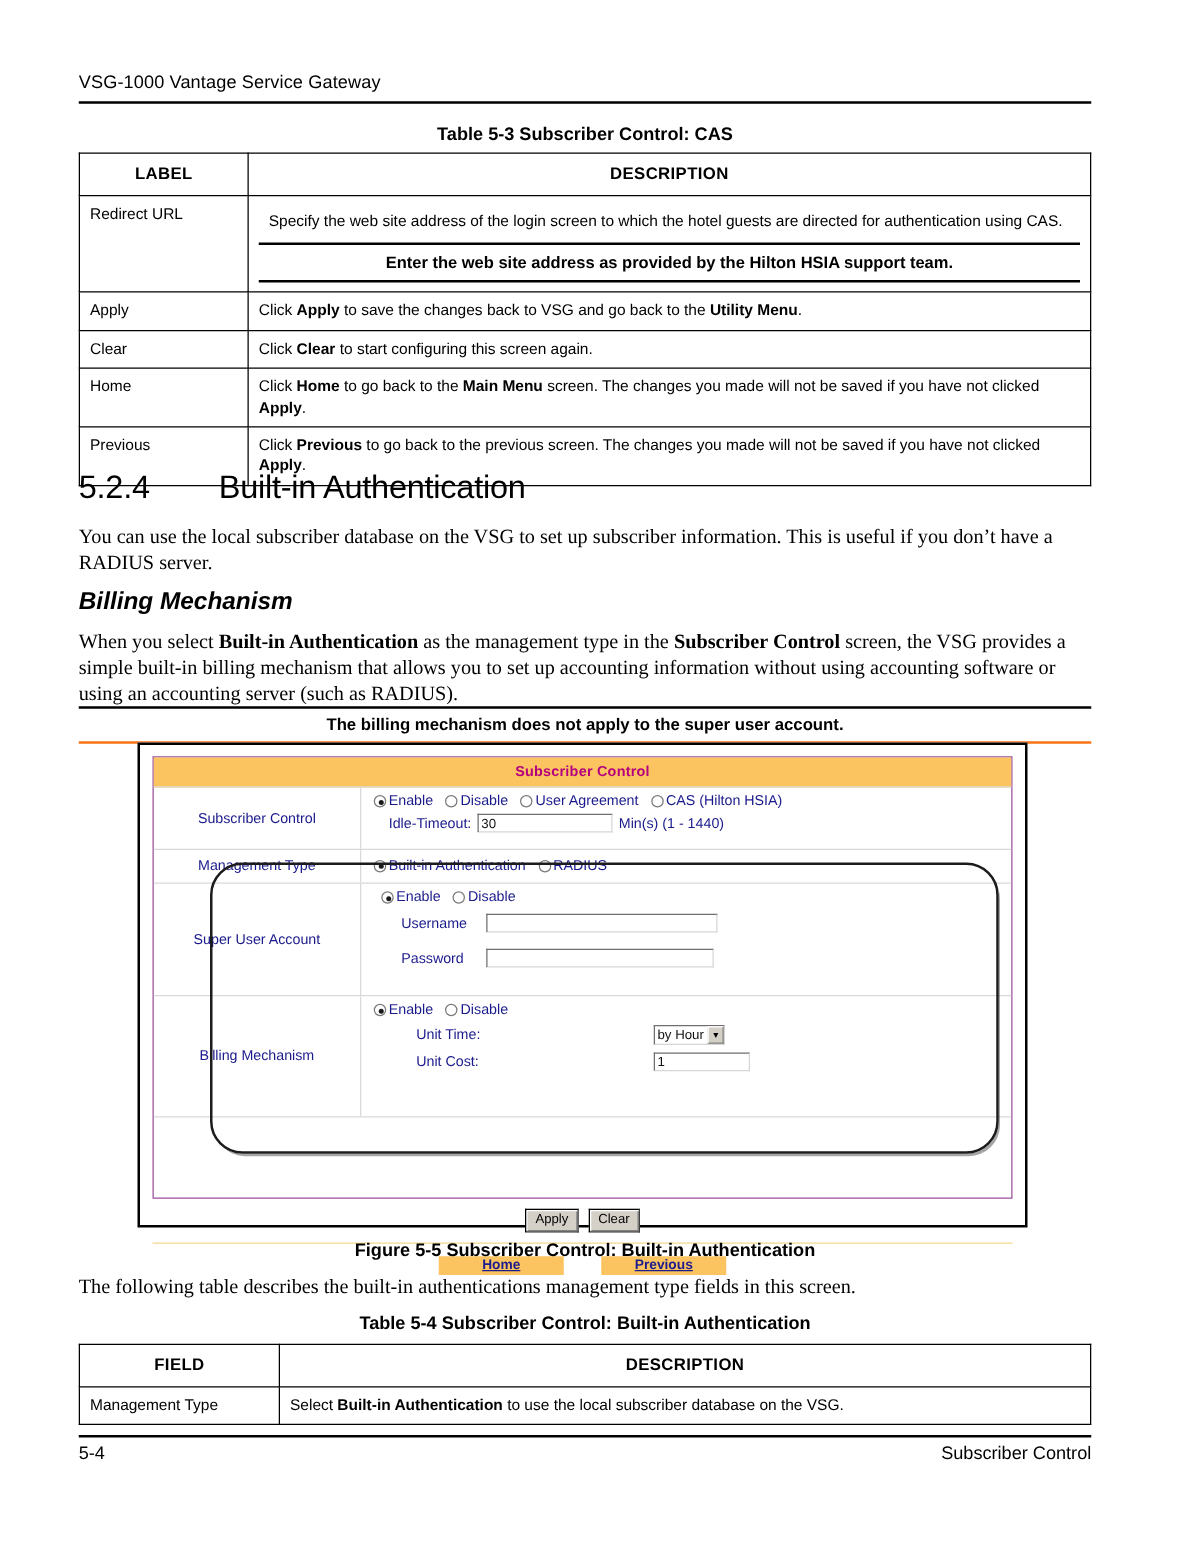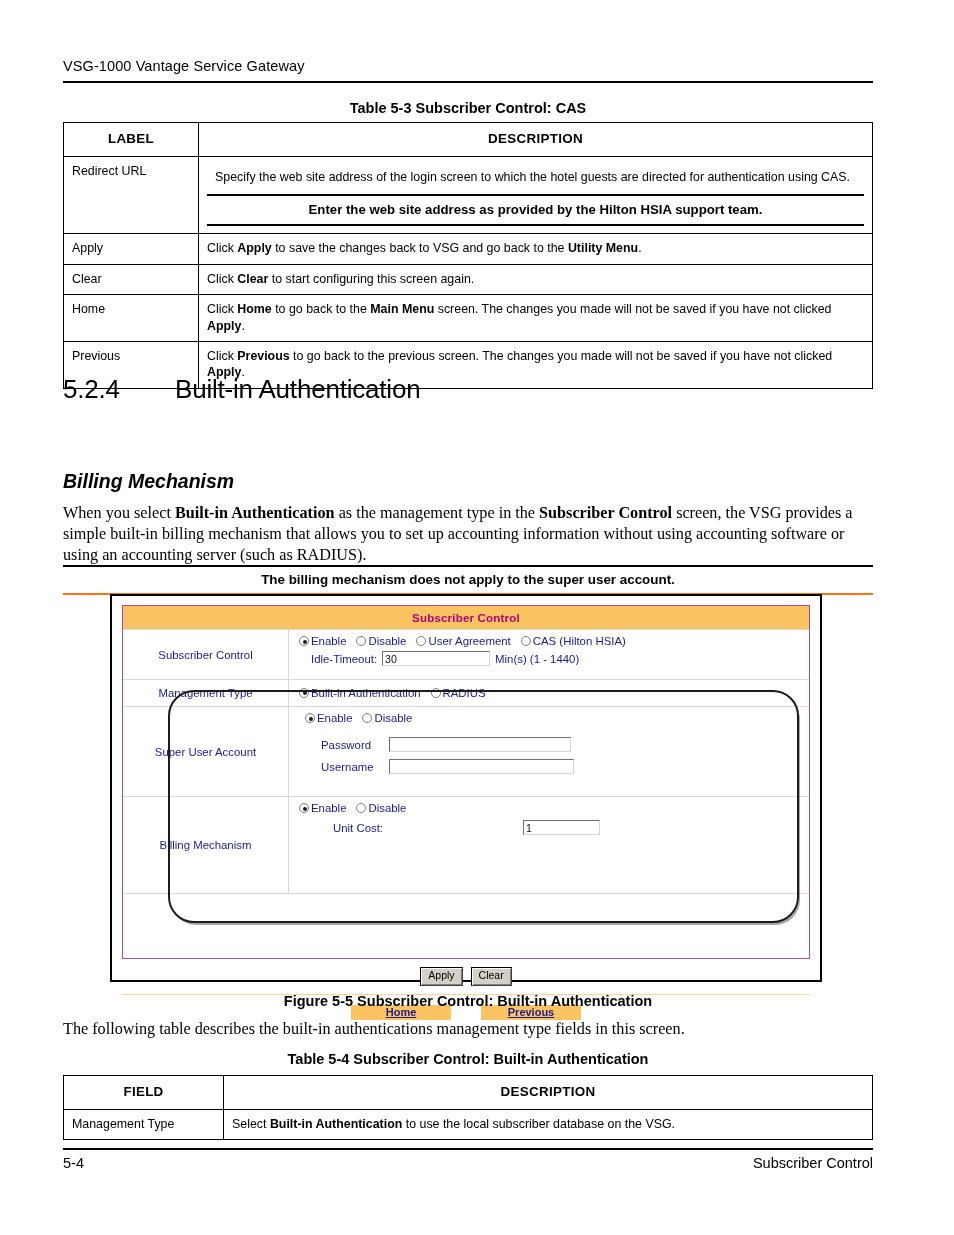--- a/index.html
+++ b/index.html
@@ -325,20 +325,21 @@
           <td><span>Click </span><b class="k">Previous</b><span> to go back to the previous screen. The changes you made will not be saved if you have not clicked </span><b class="k">Apply</b><span>.</span></td>
         </tr>
       </tbody>
     </table>
   </div>
 
   <h2 class="sec" style="left:63px; top:374px;">
     <span class="num">5.2.4</span><span>Built-in Authentication</span>
   </h2>
 
+  <p class="body-p" style="left:63px; top:419px; width:790px; margin:0;">You can use the local subscriber database on the VSG to set up subscriber information. This is useful if you don’t have a RADIUS server.</p>
 
   <h3 class="sub" style="left:63px; top:470px;">Billing Mechanism</h3>
 
   <p class="body-p" style="left:63px; top:503px; width:790px; margin:0;"><span>When you select </span><b class="k">Built-in Authentication</b><span> as the management type in the </span><b class="k">Subscriber Control</b><span> screen, the VSG provides a simple built-in billing mechanism that allows you to set up accounting information without using accounting software or using an accounting server (such as RADIUS).</span></p>
 
   <div class="note-bar" style="left:63px; top:565px; width:810px;">The billing mechanism does not apply to the super user account.</div>
 
   <div class="figure-frame">
     <div class="ui-panel">
 
@@ -395,42 +396,49 @@
           <div class="opt-line" style="padding-left:6px;">
             <span class="opt">
                 <span class="radio on"></span>
                 <span>Enable</span>
               </span>
             <span class="opt">
                 <span class="radio"></span>
                 <span>Disable</span>
               </span>
           </div>
+          <div class="field-row">
+            <span class="field-lbl">Username</span>
+            <span class="txtin" style="width:185px;"></span>
+          </div>
           <div class="field-row" style="margin-top:13px;">
             <span class="field-lbl">Password</span>
             <span class="txtin" style="width:182px;"></span>
-          </div>
-          <div class="field-row">
-            <span class="field-lbl">Username</span>
-            <span class="txtin" style="width:185px;"></span>
           </div>
         </div>
       </div>
 
       <div class="ui-row" style="height:97px;">
         <div class="ui-rowlabel">Billing Mechanism</div>
         <div class="ui-rowbody">
           <div class="opt-line">
             <span class="opt">
                 <span class="radio on"></span>
                 <span>Enable</span>
               </span>
             <span class="opt">
                 <span class="radio"></span>
                 <span>Disable</span>
+              </span>
+          </div>
+          <div class="bill-row">
+            <span class="bill-lbl">Unit Time:</span>
+            <span class="selbox">
+                <span class="cap">by Hour</span>
+                <span class="selarrow">▼</span>
               </span>
           </div>
           <div class="bill-row">
             <span class="bill-lbl">Unit Cost:</span>
             <span class="txtin" style="width:77px;">1</span>
           </div>
         </div>
       </div>
 
       <div class="callout"></div>

